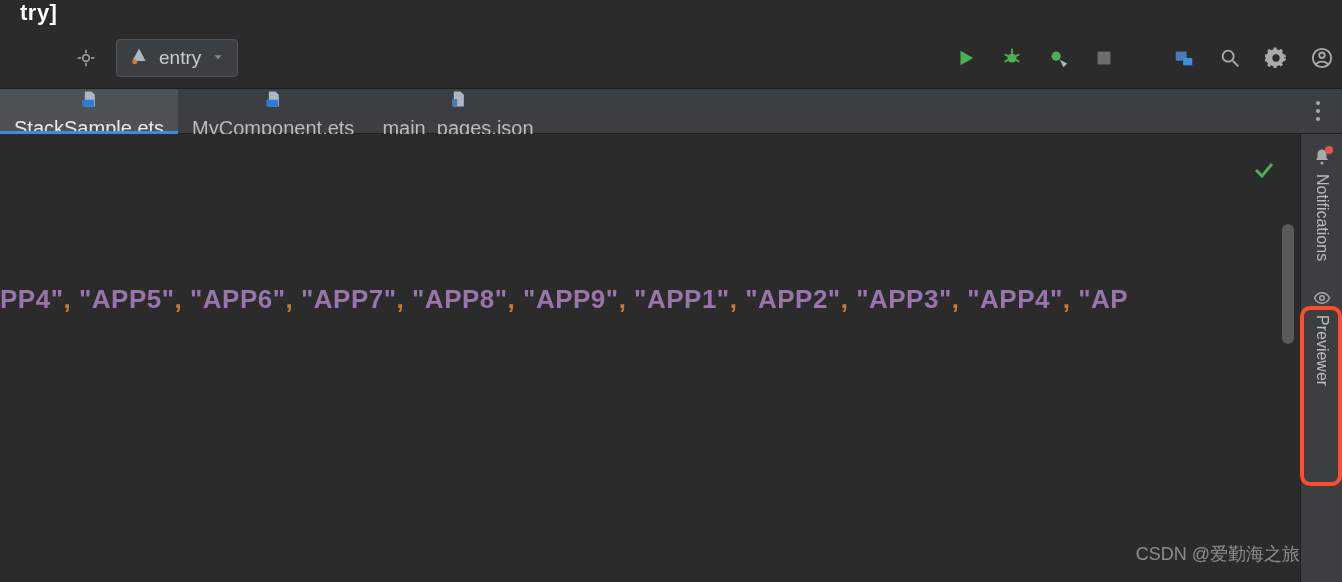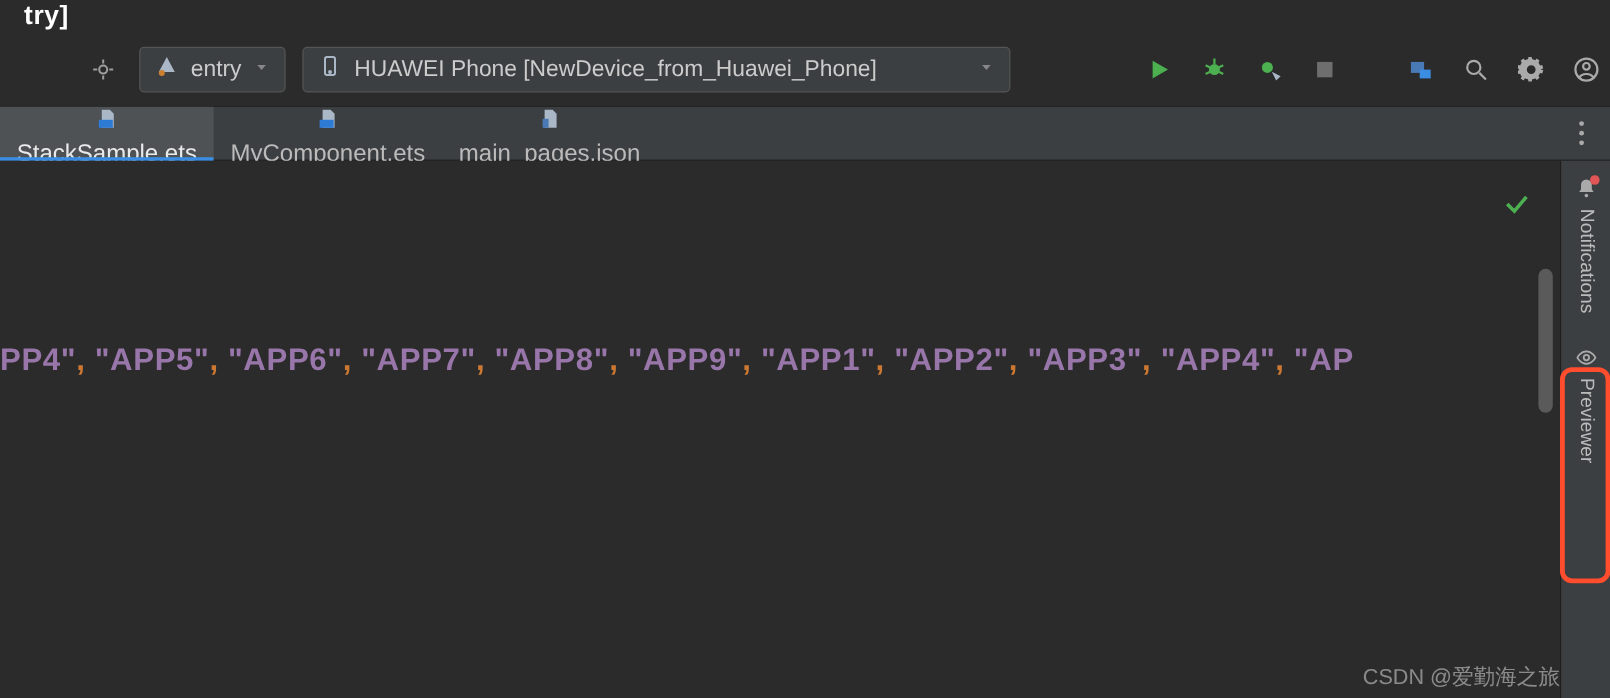--- a/index.html
+++ b/index.html
@@ -43,21 +43,21 @@
   .scroll-thumb { position: absolute; right: 6px; top: 90px; width: 12px; height: 120px; background: #5a5a5a; border-radius: 6px; }
 
   .right-rail { width: 42px; min-width: 42px; background: #3c3f41; border-left: 1px solid #1e1e1e; display: flex; flex-direction: column; align-items: center; gap: 0; }
   .rail-item { writing-mode: vertical-rl; display: flex; align-items: center; gap: 8px; padding: 14px 0; color: #bbb; font-size: 16px; }
   .rail-icon { display: flex; }
   .bell-wrap { position: relative; }
   .bell-dot { position: absolute; top: -2px; right: -2px; width: 8px; height: 8px; background: #e05555; border-radius: 50%; }
 
   .highlight-box { position: absolute; right: 0px; top: 172px; width: 42px; height: 180px; border: 4px solid #ff4d2e; border-radius: 10px; pointer-events: none; z-index: 50; }
 
-  .watermark { position: absolute; bottom: 6px; right: 42px; color: rgba(255,255,255,.45); font-size: 18px; z-index: 60; }
+  .watermark { position: absolute; bottom: 16px; right: 42px; color: rgba(255,255,255,.45); font-size: 18px; z-index: 60; }
 
   .crosshair svg, .phone svg, .proj svg { width: 20px; height: 20px; }
 </style>
 </head>
 <body>
 
 <div class="title-bar">try]</div>
 
 <div class="toolbar">
   <div style="width:56px"></div>
@@ -71,35 +71,20 @@
       </svg>
   </div>
   <div class="combo">
     <span class="proj">
       <svg viewBox="0 0 24 24">
           <polygon points="12,3 20,18 4,18" fill="#a9b7c6"></polygon>
           <circle cx="7" cy="19" r="3" fill="#c97f2e"></circle>
         </svg>
     </span>
     <span>entry</span>
-    <span class="dropdown-arrow">
-      <svg viewBox="0 0 24 24">
-          <polygon points="6,9 18,9 12,16" fill="#888"></polygon>
-        </svg>
-    </span>
-  </div>
-  <div class="combo device">
-    <span class="phone">
-      <svg viewBox="0 0 24 24" fill="none" stroke="#a9b7c6" stroke-width="2">
-          <rect x="7" y="3" width="10" height="18" rx="2"></rect>
-          <circle cx="12" cy="18" r="1" fill="#a9b7c6"></circle>
-        </svg>
-    </span>
-    <span>HUAWEI Phone [NewDevice_from_Huawei_Phone]</span>
-    <span style="flex:1"></span>
     <span class="dropdown-arrow">
       <svg viewBox="0 0 24 24">
           <polygon points="6,9 18,9 12,16" fill="#888"></polygon>
         </svg>
     </span>
   </div>
   <div class="spacer"></div>
   <div class="icon-btn run">
     <svg viewBox="0 0 24 24">
         <polygon points="6,4 20,12 6,20"></polygon>

